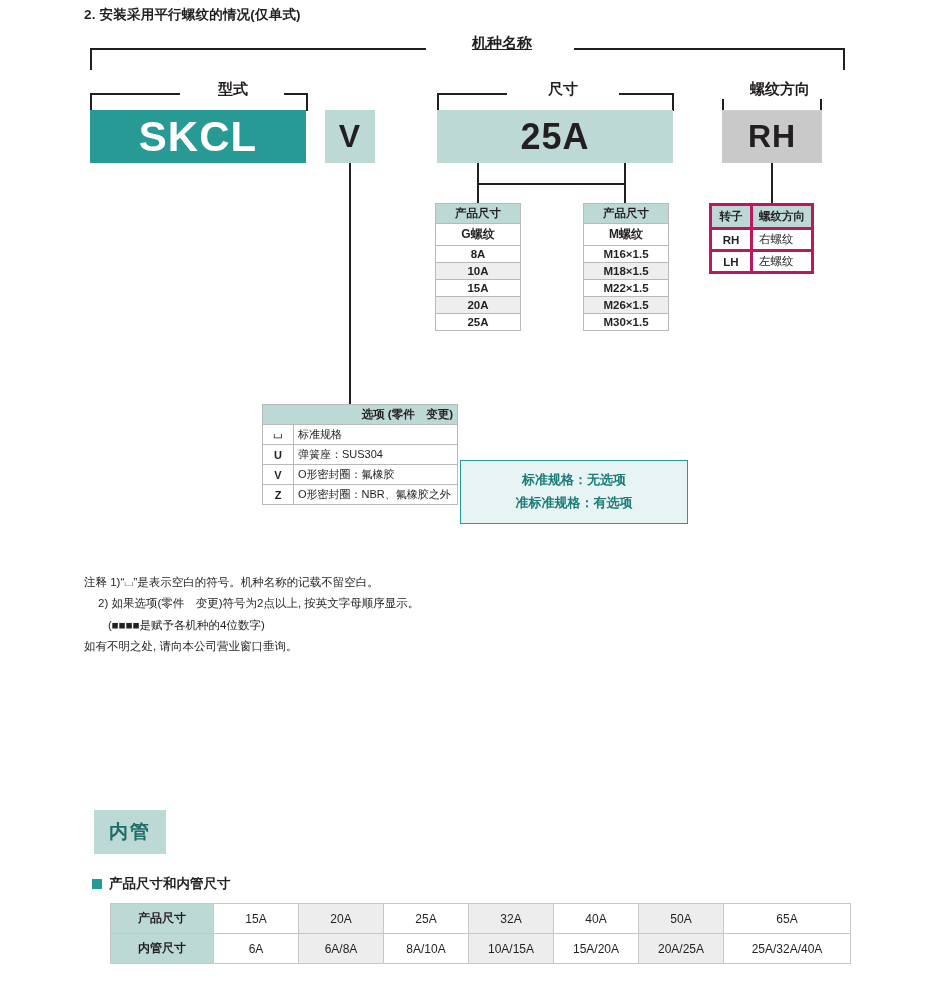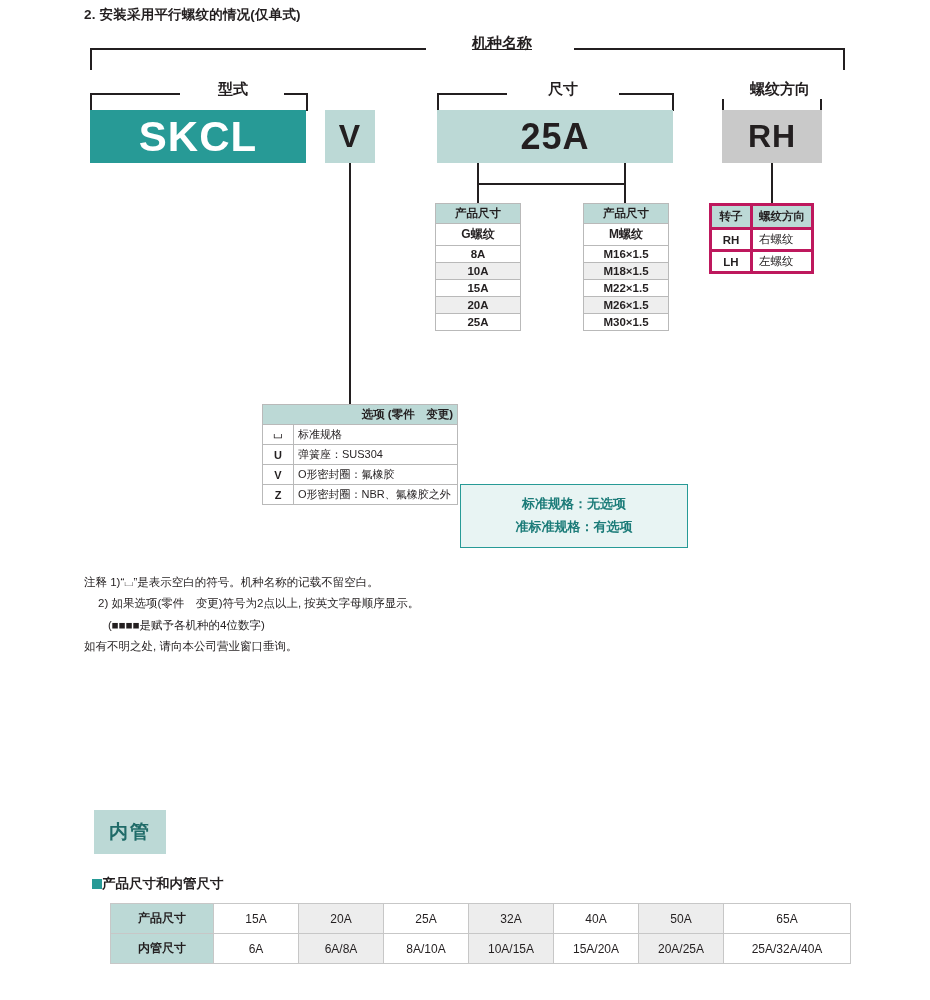--- a/index.html
+++ b/index.html
@@ -163,20 +163,21 @@
     display: flex;
     align-items: center;
     justify-content: center;
     letter-spacing: 2px;
   }
   .subhead {
     font-size: 13.5px;
     font-weight: bold;
     display: flex;
     align-items: center;
+    gap: 7px;
   }
   .sqmark {
     width: 10px; height: 10px; background: #279a96; display: inline-block;
   }
   .pipe-tbl {
     border-collapse: collapse;
     font-size: 12px;
   }
   .pipe-tbl td {
     border: 1px solid #c7c7c7;
@@ -327,21 +328,21 @@
       <td class="sym">V</td>
       <td>O形密封圈：氟橡胶</td>
     </tr>
     <tr>
       <td class="sym">Z</td>
       <td>O形密封圈：NBR、氟橡胶之外</td>
     </tr>
   </tbody>
     </table>
 
-  <div class="abs notebox" style="left:460px; top:460px; width:226px; height:62px;margin-top:24px;">
+  <div class="abs notebox" style="left:460px; top:460px; width:226px; height:62px;">
     <div>标准规格：无选项</div>
     <div>准标准规格：有选项</div>
   </div>
 
   <div class="abs notes">
     <div>注释 1)“⌴”是表示空白的符号。机种名称的记载不留空白。</div>
     <div class="indent1">2) 如果选项(零件　变更)符号为2点以上, 按英文字母顺序显示。</div>
     <div class="indent2">(■■■■是赋予各机种的4位数字)</div>
     <div>如有不明之处, 请向本公司营业窗口垂询。</div>
   </div>

